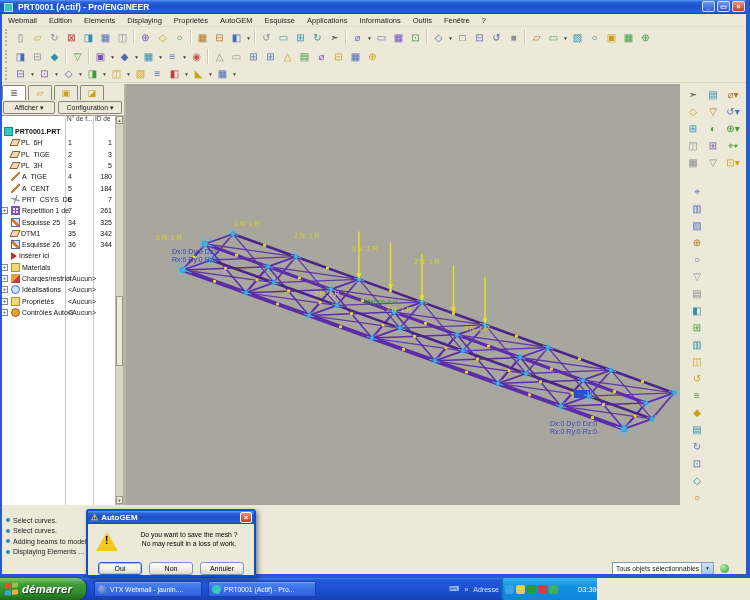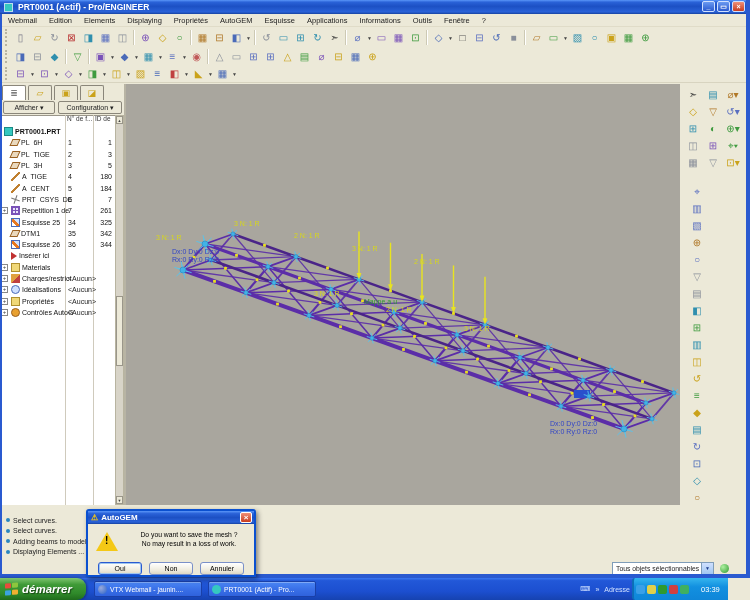--- a/index.html
+++ b/index.html
@@ -109,37 +109,37 @@
   .dlg-tri{position:absolute;left:8px;top:8px;width:0;height:0;
     border-left:11px solid transparent;border-right:11px solid transparent;border-bottom:19px solid #f4c816;}
   .dlg-tri-b{position:absolute;left:17px;top:11px;color:#000;font-size:10px;font-weight:bold;z-index:2;}
   .dlg-text{position:absolute;left:36px;top:6px;width:130px;font-size:6.8px;line-height:9px;
     color:#000;text-align:center;}
   .dlg-btns{position:absolute;left:0;top:38px;width:100%;display:flex;justify-content:space-between;padding:0 10px;}
   .dlg-btn{width:44px;height:13px;font-size:7px;line-height:11px;text-align:center;color:#000;
     background:linear-gradient(#fff,#f0ede0 60%,#ddd8c4);border:1px solid #7a90c8;border-radius:3px;}
   .dlg-btn.focused{border:1px solid #2a5ad0;box-shadow:0 0 0 1px #9ec5ef inset;}
   
-  .taskbar{position:absolute;left:0;top:578px;width:728px;height:22px;
+  .taskbar{position:absolute;left:0;top:578px;width:597px;height:22px;
     background:linear-gradient(180deg,#3a77f0,#2258d8 12%,#1c4fd0 60%,#1642b0);border-radius:9px;}
   .startbtn{position:absolute;left:0;top:0;width:86px;height:22px;border-radius:0 9px 9px 0;
     background:linear-gradient(180deg,#7ec56f,#3f9a37 30%,#2f8a2a 70%,#1f6b1c);
     display:flex;align-items:center;color:#fff;font-style:italic;font-weight:bold;font-size:11.5px;
     text-shadow:1px 1px 1px rgba(0,0,0,.5);box-shadow:1px 0 3px rgba(0,0,0,.4);}
   .winlogo{width:13px;height:13px;margin:0 4px 0 5px;display:grid;grid-template-columns:6px 6px;gap:1px;
     transform:skewY(-6deg);}
   .winlogo div{width:6px;height:5px;border-radius:1px;}
   .taskbtn{position:absolute;top:3px;height:16px;width:108px;border-radius:2px;border:1px solid #1a40a8;
     background:linear-gradient(180deg,#4a86f4,#3a70e8 50%,#2f62dc);color:#fff;font-size:6.8px;
     display:flex;align-items:center;white-space:nowrap;overflow:hidden;box-shadow:0 1px 0 rgba(255,255,255,.3) inset;}
   .taskico{width:9px;height:9px;border-radius:50%;margin:0 3px;flex:none;}
   .tray{position:absolute;right:0;top:0;width:96px;height:22px;border-left:2px solid #0c6eb8;border-radius:3px 0 0 3px;
     background:linear-gradient(180deg,#35b5ee,#1290e0 40%,#0f86d8);display:flex;align-items:center;}
   .trayico{width:9px;height:9px;margin-left:2px;border-radius:2px;flex:none;}
-  .clock{color:#fff;font-size:7.5px;margin-left:12px;}
+  .clock{color:#fff;font-size:7.5px;margin-left:20px;}
   .pretray{position:absolute;right:98px;top:0;height:22px;display:flex;align-items:center;color:#cfe0ff;font-size:7px;gap:5px;}
 </style>
 </head>
 <body>
 
 <div class="screen">
 
   <div class="titlebar">
     <span class="appicon"></span>
     <span>PRT0001 (Actif) - Pro/ENGINEER</span>

